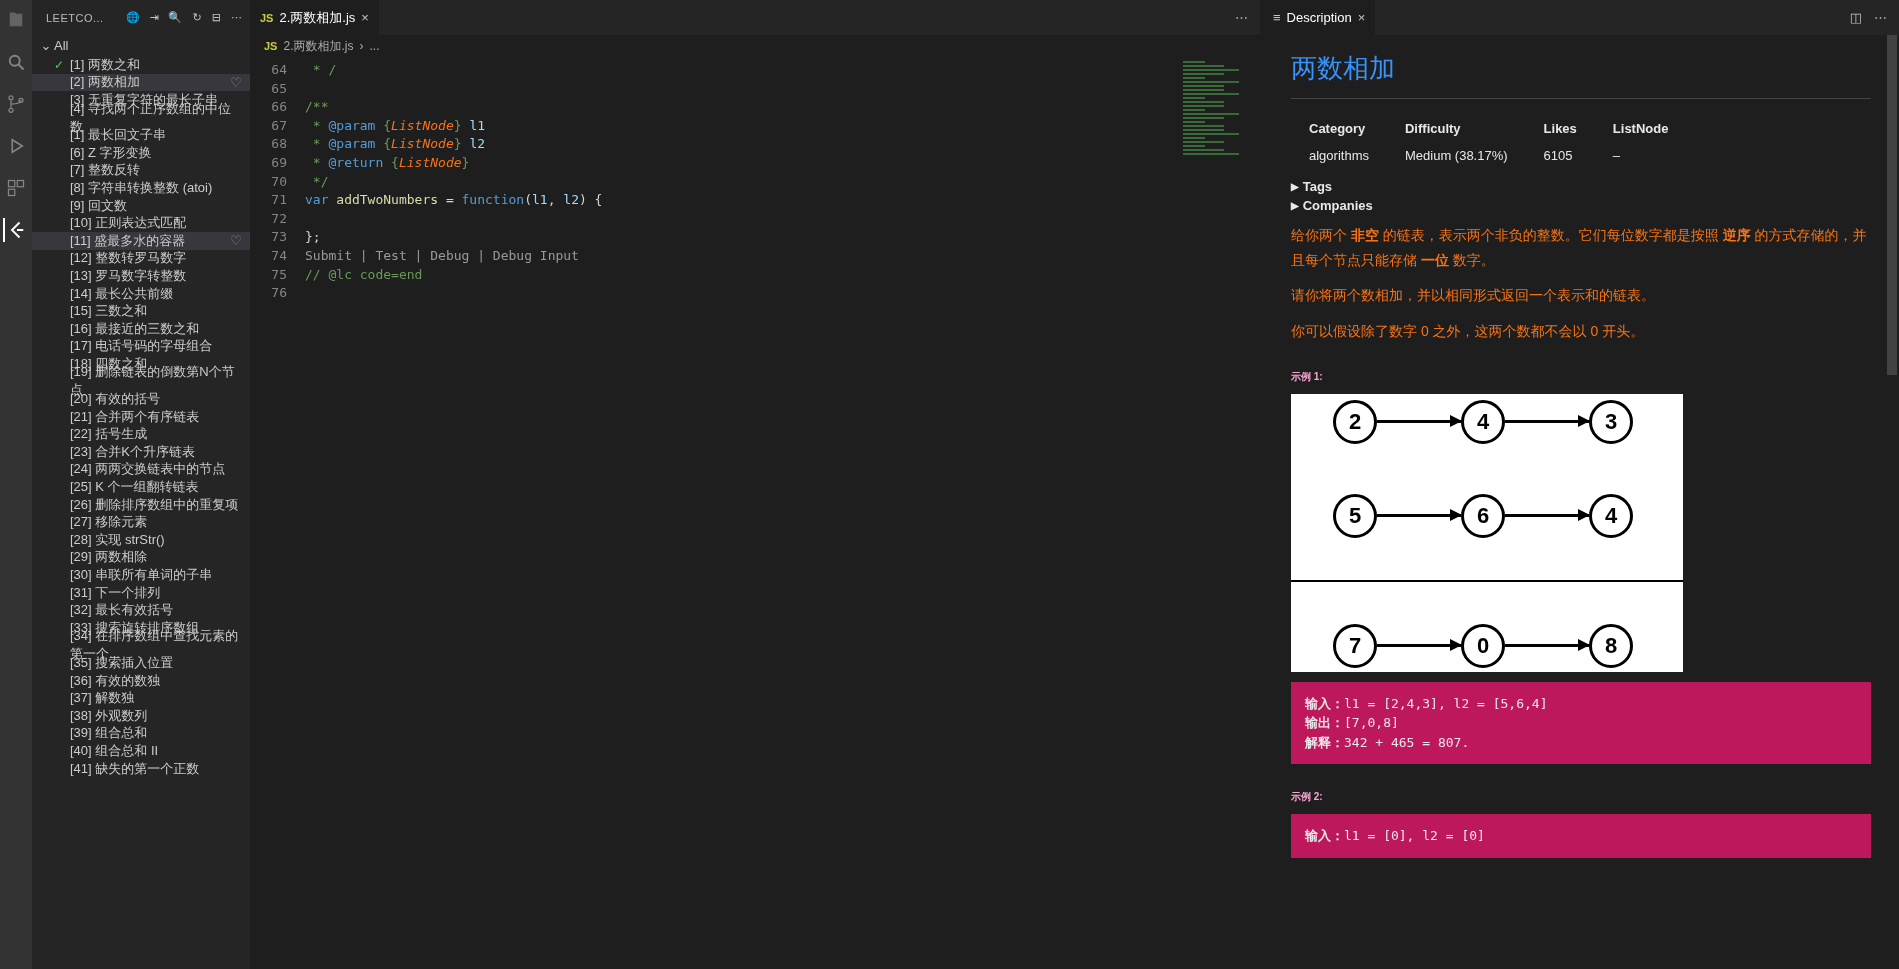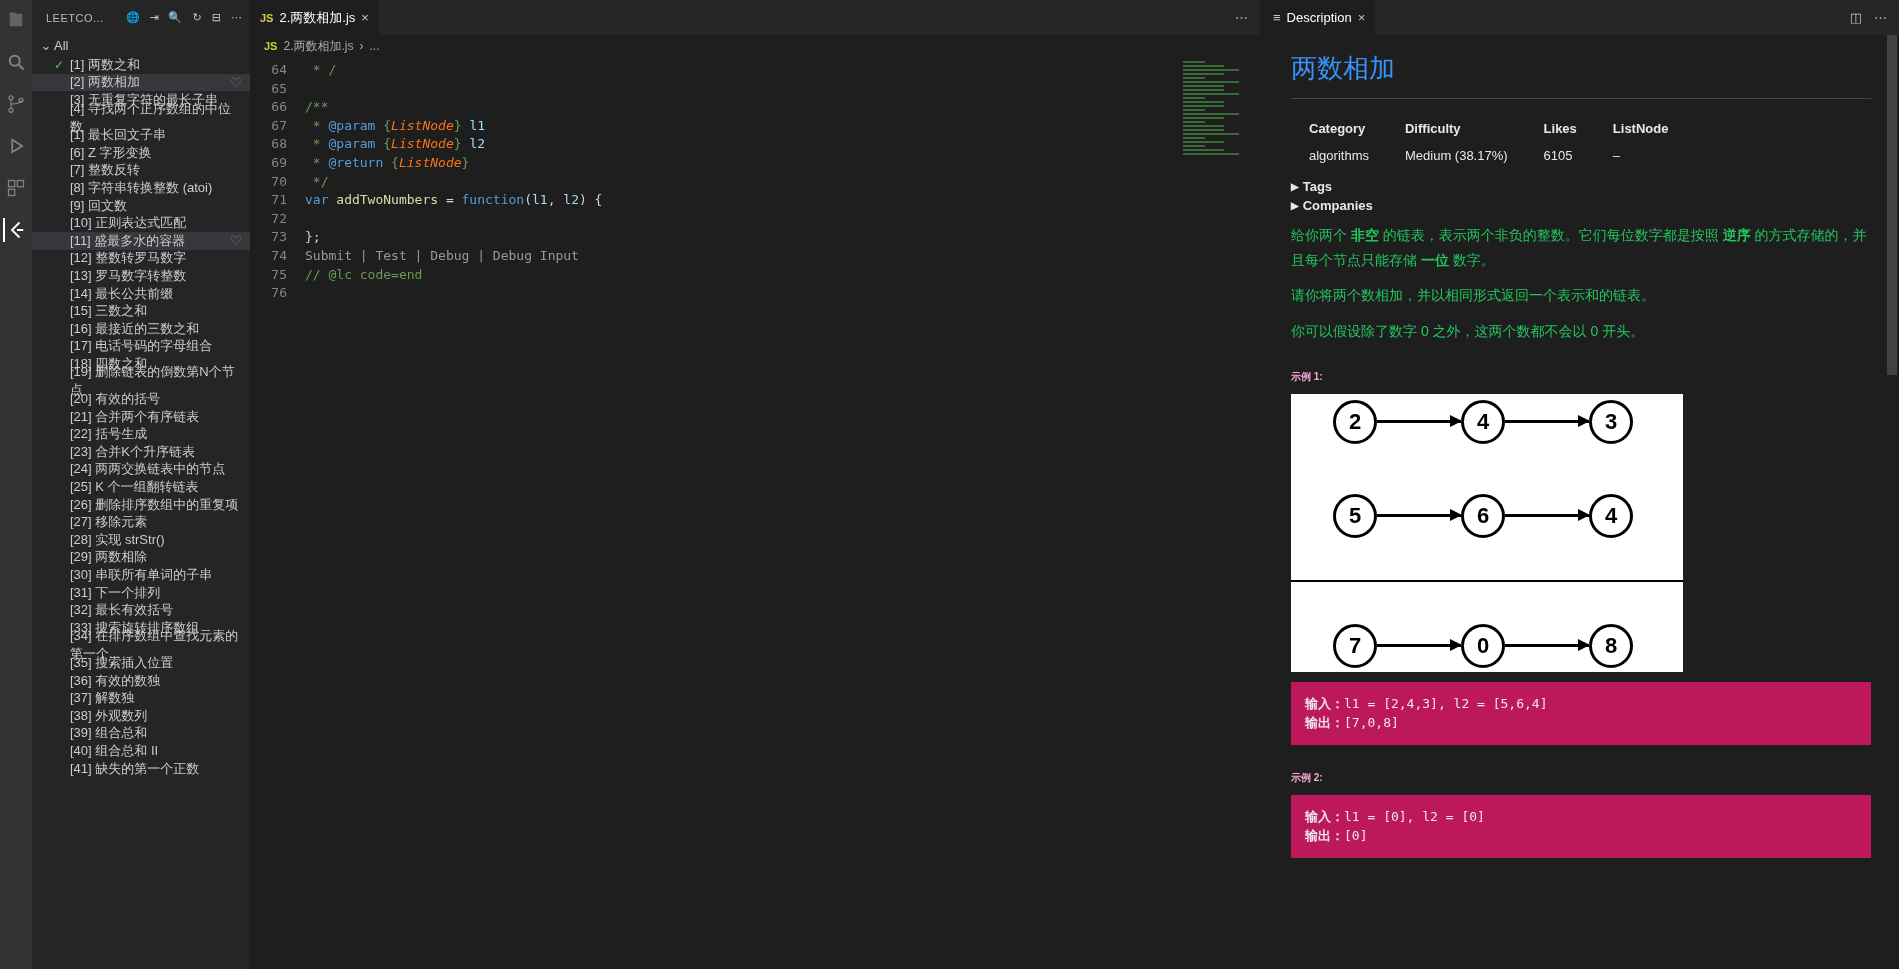--- a/index.html
+++ b/index.html
@@ -163,21 +163,21 @@
 .panel-body{flex:1;overflow-y:auto;padding:16px 28px 40px 28px;position:relative;}
 .panel-body::-webkit-scrollbar{width:14px;}
 .panel-body::-webkit-scrollbar-thumb{background:#424242;}
 .ptitle{color:#3794ff;font-size:26px;font-weight:400;margin-bottom:12px;}
 .ptitle-underline{border-bottom:1px solid #454545;margin-bottom:16px;}
 table.meta{border-collapse:collapse;margin-bottom:10px;}
 table.meta th,table.meta td{padding:6px 18px;color:#e8e8e8;font-size:13px;font-weight:normal;text-align:left;}
 table.meta th{font-weight:600;}
 .collapsible{display:flex;align-items:center;gap:4px;color:#e8e8e8;font-weight:600;margin:4px 0;cursor:pointer;}
 .collapsible .tri{font-size:10px;}
-.desc{color:#22c55e;line-height:1.8;margin:10px 0;font-size:14px;}
+.desc{color:#f97316;line-height:1.8;margin:10px 0;font-size:14px;}
 .desc b{font-weight:bold;}
 .ex-label{color:#f9a8d4;font-weight:bold;font-size:10px;margin-top:26px;margin-bottom:10px;}
 .diagram{background:#ffffff;width:392px;height:278px;position:relative;}
 .dnode{position:absolute;width:44px;height:44px;border:3px solid #000;border-radius:50%;display:flex;align-items:center;justify-content:center;font-size:22px;font-weight:bold;color:#000;background:#fff;}
 .darrow{position:absolute;height:3px;background:#000;}
 .darrow::after{content:"";position:absolute;right:-1px;top:-5px;border-left:12px solid #000;border-top:6.5px solid transparent;border-bottom:6.5px solid transparent;}
 .dline{position:absolute;left:0;right:0;height:2px;background:#000;}
 .codebox{background:#be185d;color:#e8e8e8;font-family:Consolas,monospace;font-size:13px;line-height:1.5;padding:12px 14px;margin-top:10px;}
 .codebox b{font-weight:bold;}
 </style>
@@ -498,24 +498,24 @@
         <div class="dnode" style="left: 42px; top: 230px;">7</div>
         <div class="darrow" style="left: 86px; top: 250px; width: 84px;"></div>
         <div class="dnode" style="left: 170px; top: 230px;">0</div>
         <div class="darrow" style="left: 214px; top: 250px; width: 84px;"></div>
         <div class="dnode" style="left: 298px; top: 230px;">8</div>
         <div class="dline" style="top: 186px;"></div>
       </div>
     <div class="codebox">
       <div><b>输入：</b><span>l1 = [2,4,3], l2 = [5,6,4]</span></div>
       <div><b>输出：</b><span>[7,0,8]</span></div>
+      <div><b>解释：</b><span>342 + 465 = 807.</span></div>
     </div>
 
     <div class="ex-label">示例 2:</div>
     <div class="codebox">
       <div><b>输入：</b><span>l1 = [0], l2 = [0]</span></div>
-      <div><b>输出：</b><span>[0]</span></div>
     </div>
   </div>
   <div class="vscroll-track" style="position:absolute;right:0;top:35px;bottom:0;">
     <div class="vscroll-thumb"></div>
   </div>
 </div>
 
 </body></html>

